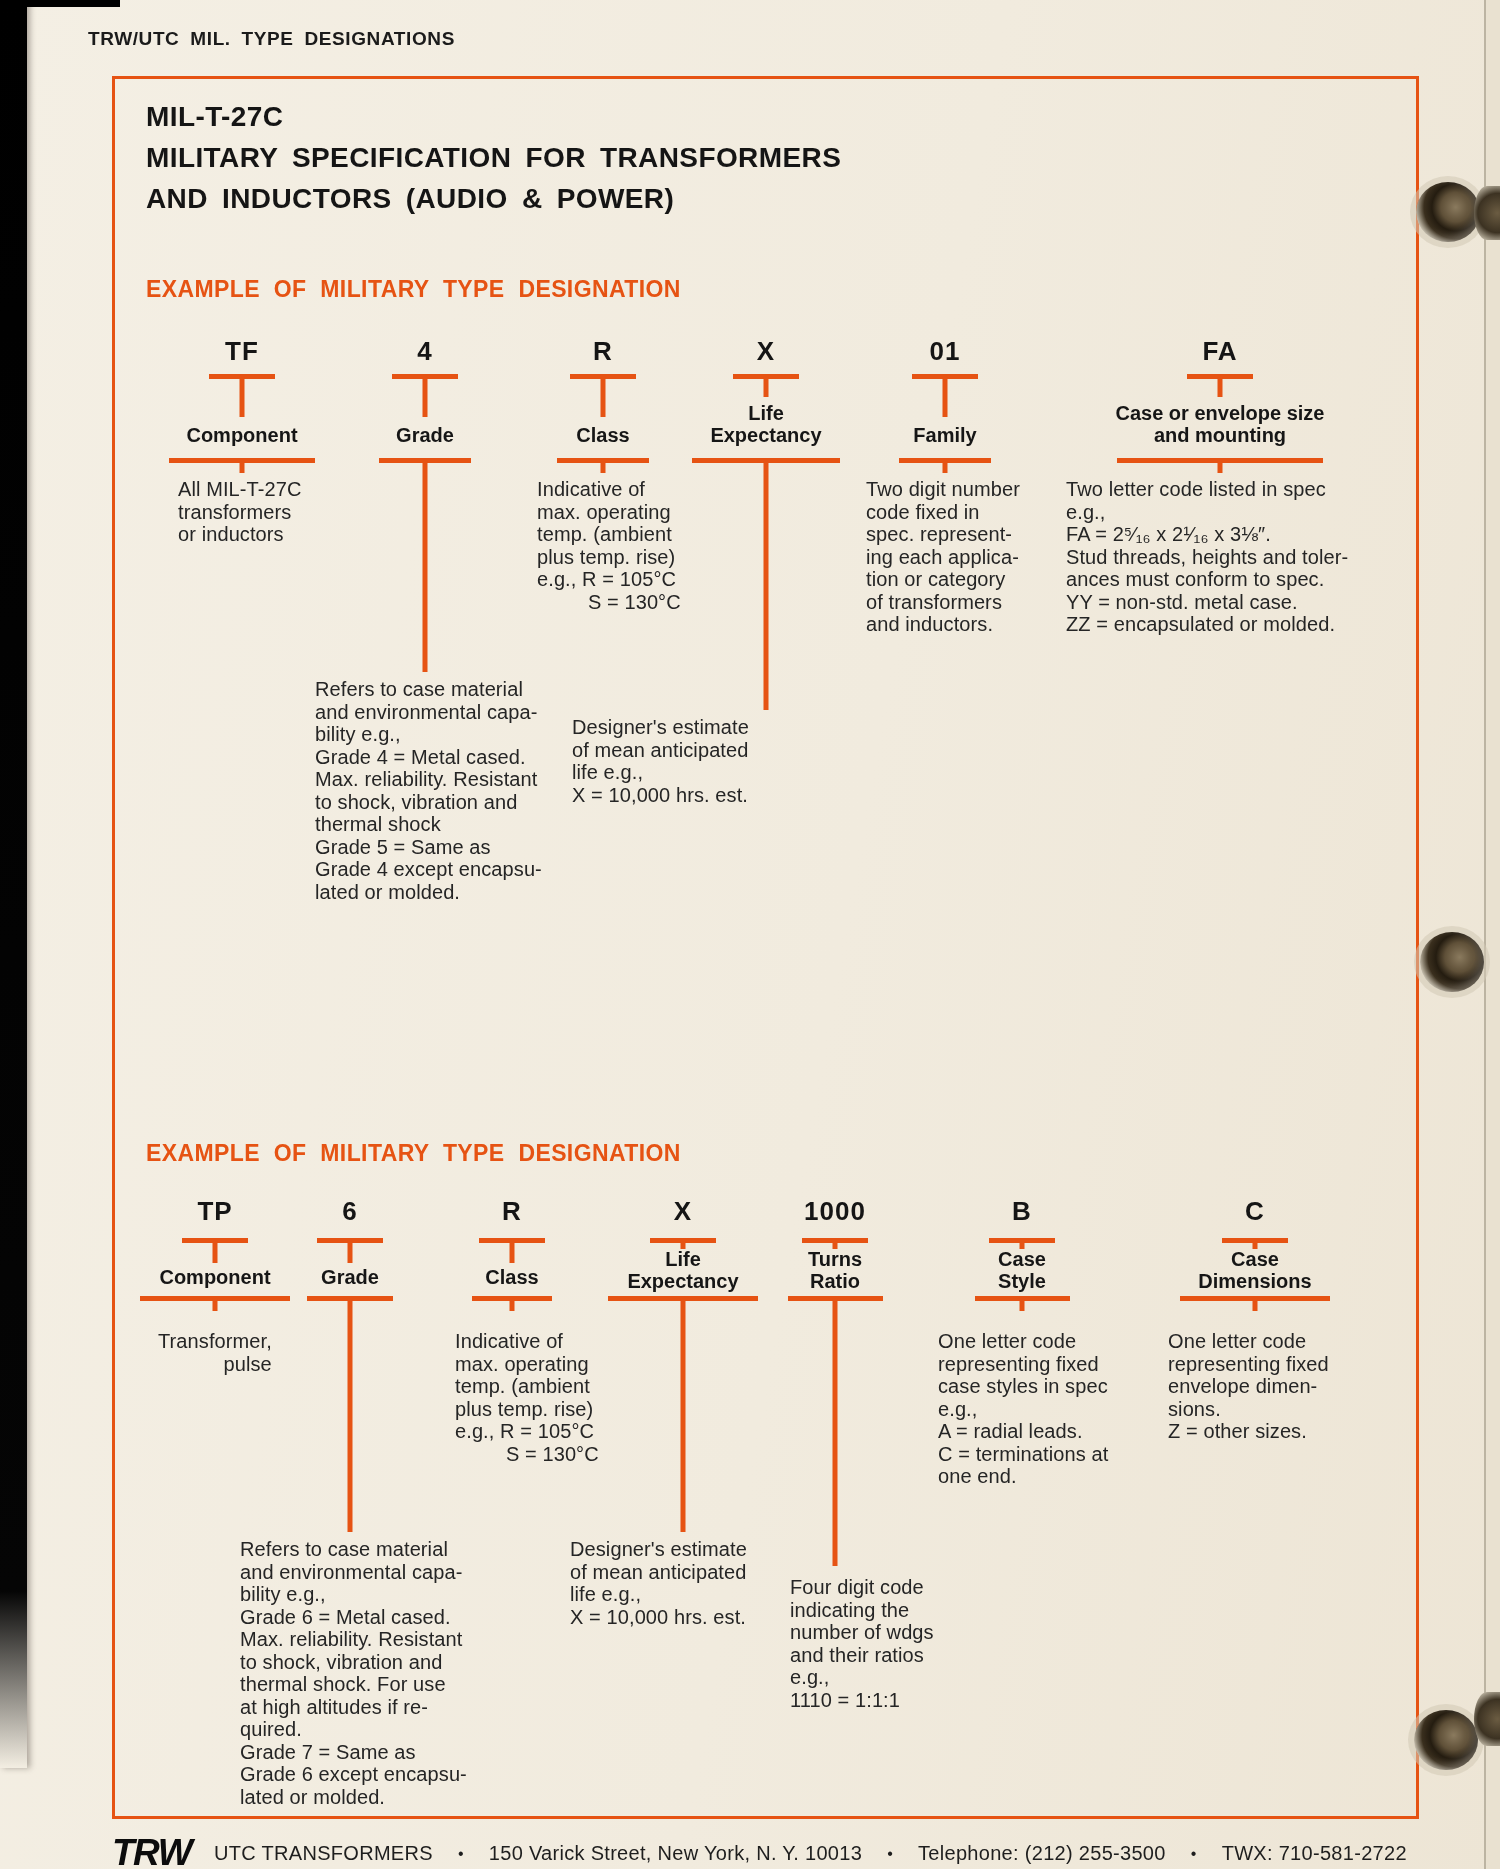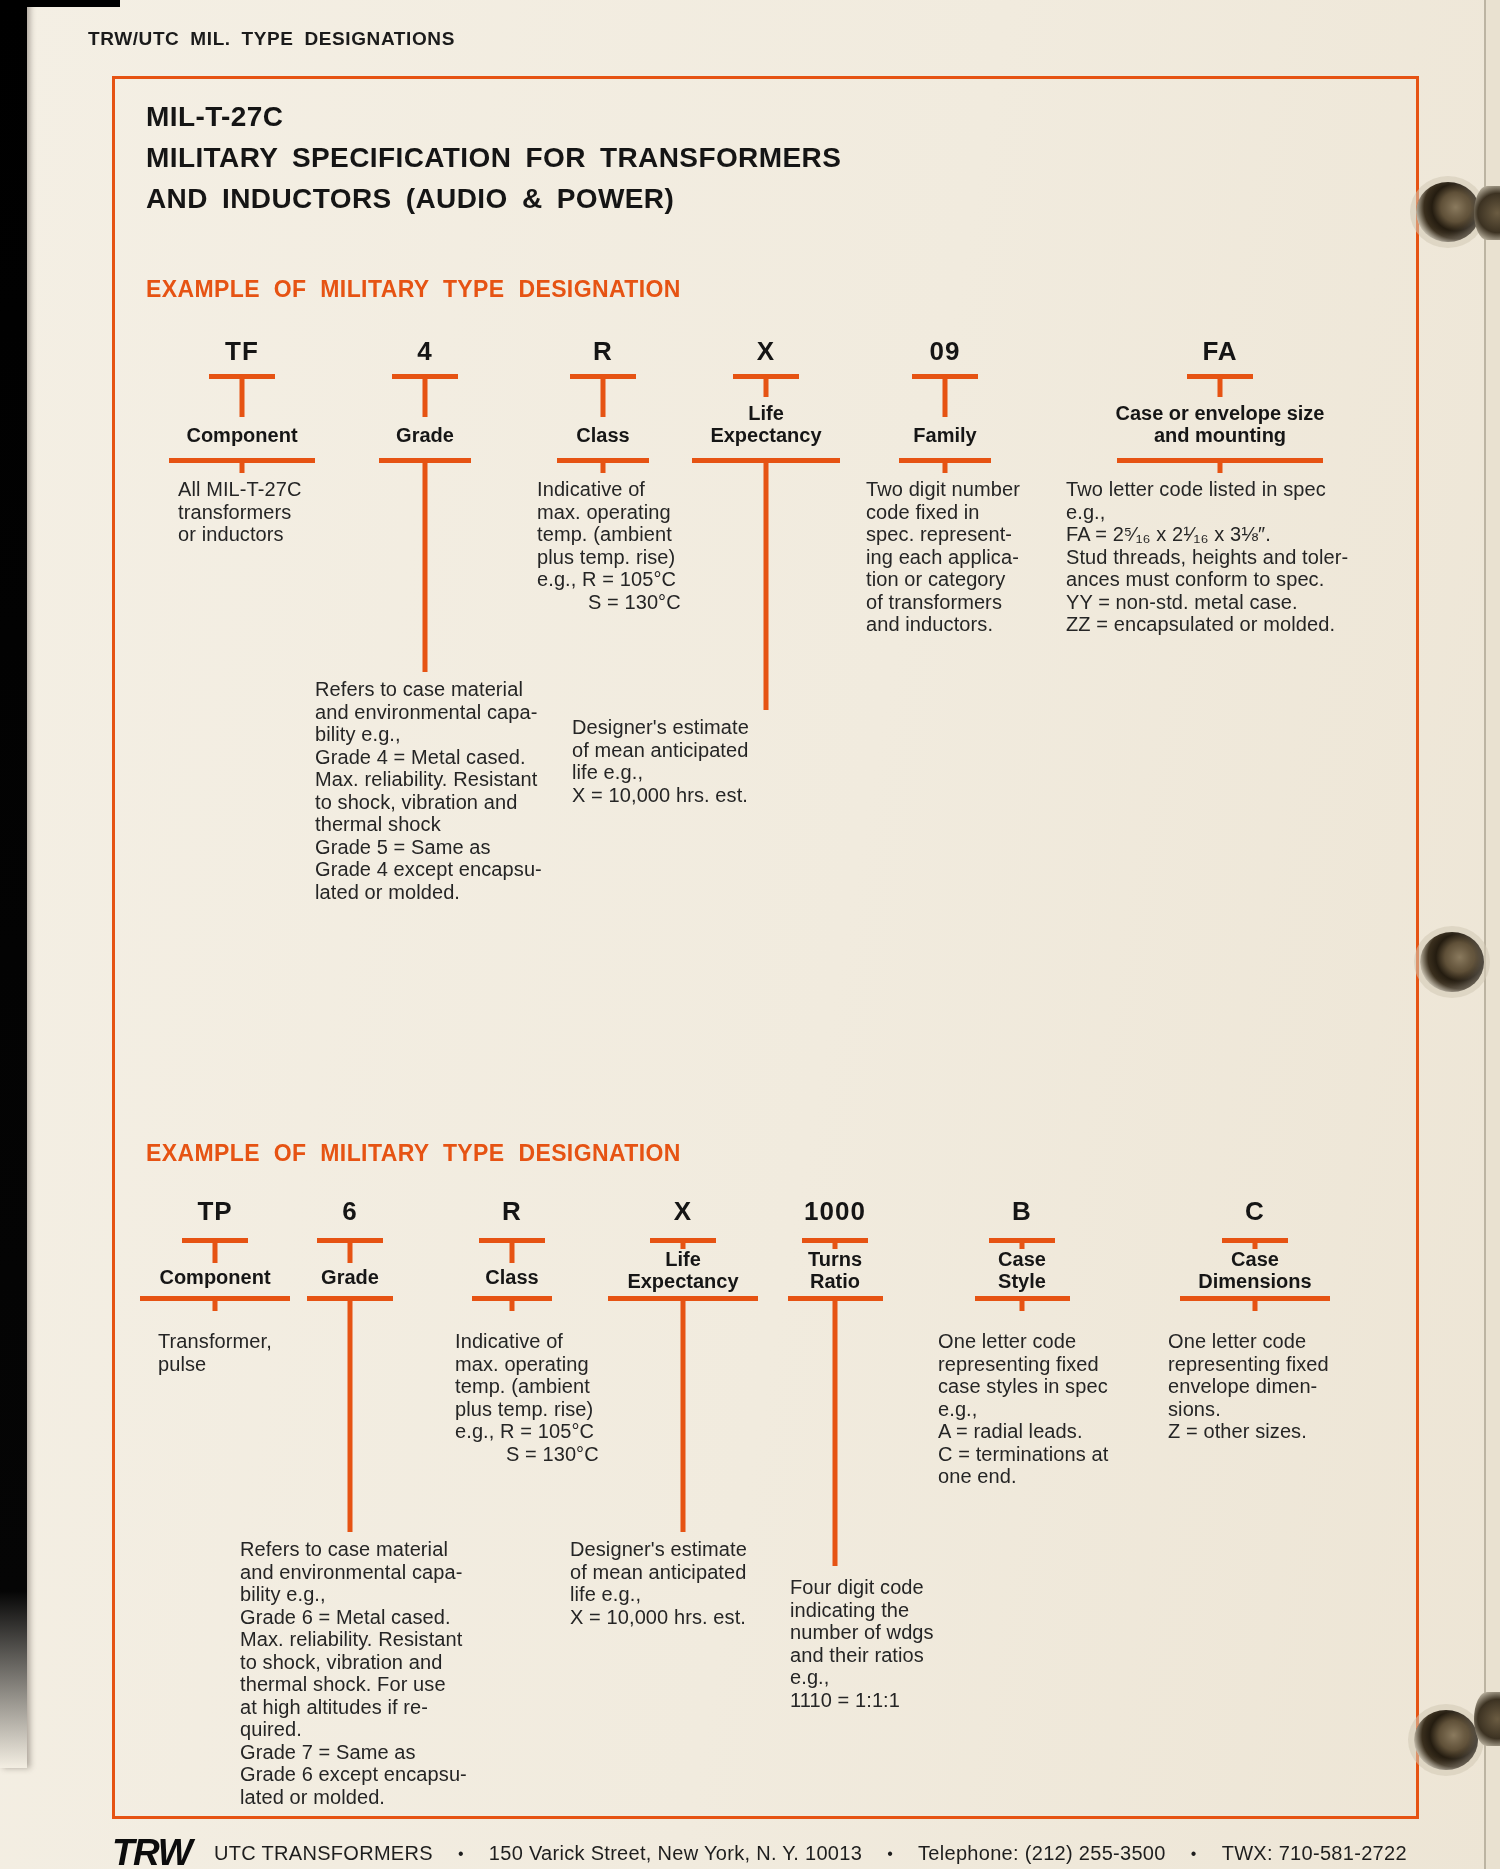--- a/index.html
+++ b/index.html
@@ -127,21 +127,21 @@
   <div class="vstem" style="left:766px;top:377px;height:20px;"></div>
   <div class="col-label" style="left:766px;top:402px;">Life
 Expectancy</div>
   <div class="hbar" style="left:692px;top:458px;width:148px;"></div>
   <div class="vstem" style="left:766px;top:461px;height:249px;"></div>
   <div class="desc" style="left:572px;top:716px;">Designer's estimate
 of mean anticipated
 life e.g.,
 X = 10,000 hrs. est.</div>
 
-  <div class="code" style="left:945px;top:336px;">09</div>
+  <div class="code" style="left:945px;top:336px;">01</div>
   <div class="hbar" style="left:912px;top:374px;width:66px;"></div>
   <div class="vstem" style="left:945px;top:377px;height:40px;"></div>
   <div class="col-label" style="left:945px;top:424px;text-align:center;">Family</div>
   <div class="hbar" style="left:899px;top:458px;width:92px;"></div>
   <div class="vstem" style="left:945px;top:461px;height:12px;"></div>
   <div class="desc" style="left:866px;top:478px;">Two digit number
 code fixed in
 spec. represent-
 ing each applica-
 tion or category
@@ -164,21 +164,21 @@
 ZZ = encapsulated or molded.</div>
 
   <div class="example-heading" style="left:146px;top:1140px;">EXAMPLE OF MILITARY TYPE DESIGNATION</div>
 
   <div class="code" style="left:215px;top:1196px;">TP</div>
   <div class="hbar" style="left:182px;top:1238px;width:66px;"></div>
   <div class="vstem" style="left:215px;top:1241px;height:22px;"></div>
   <div class="col-label" style="left:215px;top:1266px;">Component</div>
   <div class="hbar" style="left:140px;top:1296px;width:150px;"></div>
   <div class="vstem" style="left:215px;top:1299px;height:12px;"></div>
-  <div class="desc" style="left:158px;top:1330px;">Transformer,
+  <div class="desc" style="left:158px;top:1330px;text-align:right;">Transformer,
 pulse</div>
 
   <div class="code" style="left:350px;top:1196px;">6</div>
   <div class="hbar" style="left:317px;top:1238px;width:66px;"></div>
   <div class="vstem" style="left:350px;top:1241px;height:22px;"></div>
   <div class="col-label" style="left:350px;top:1266px;">Grade</div>
   <div class="hbar" style="left:307px;top:1296px;width:86px;"></div>
   <div class="vstem" style="left:350px;top:1299px;height:233px;"></div>
   <div class="desc" style="left:240px;top:1538px;">Refers to case material
 and environmental capa-

